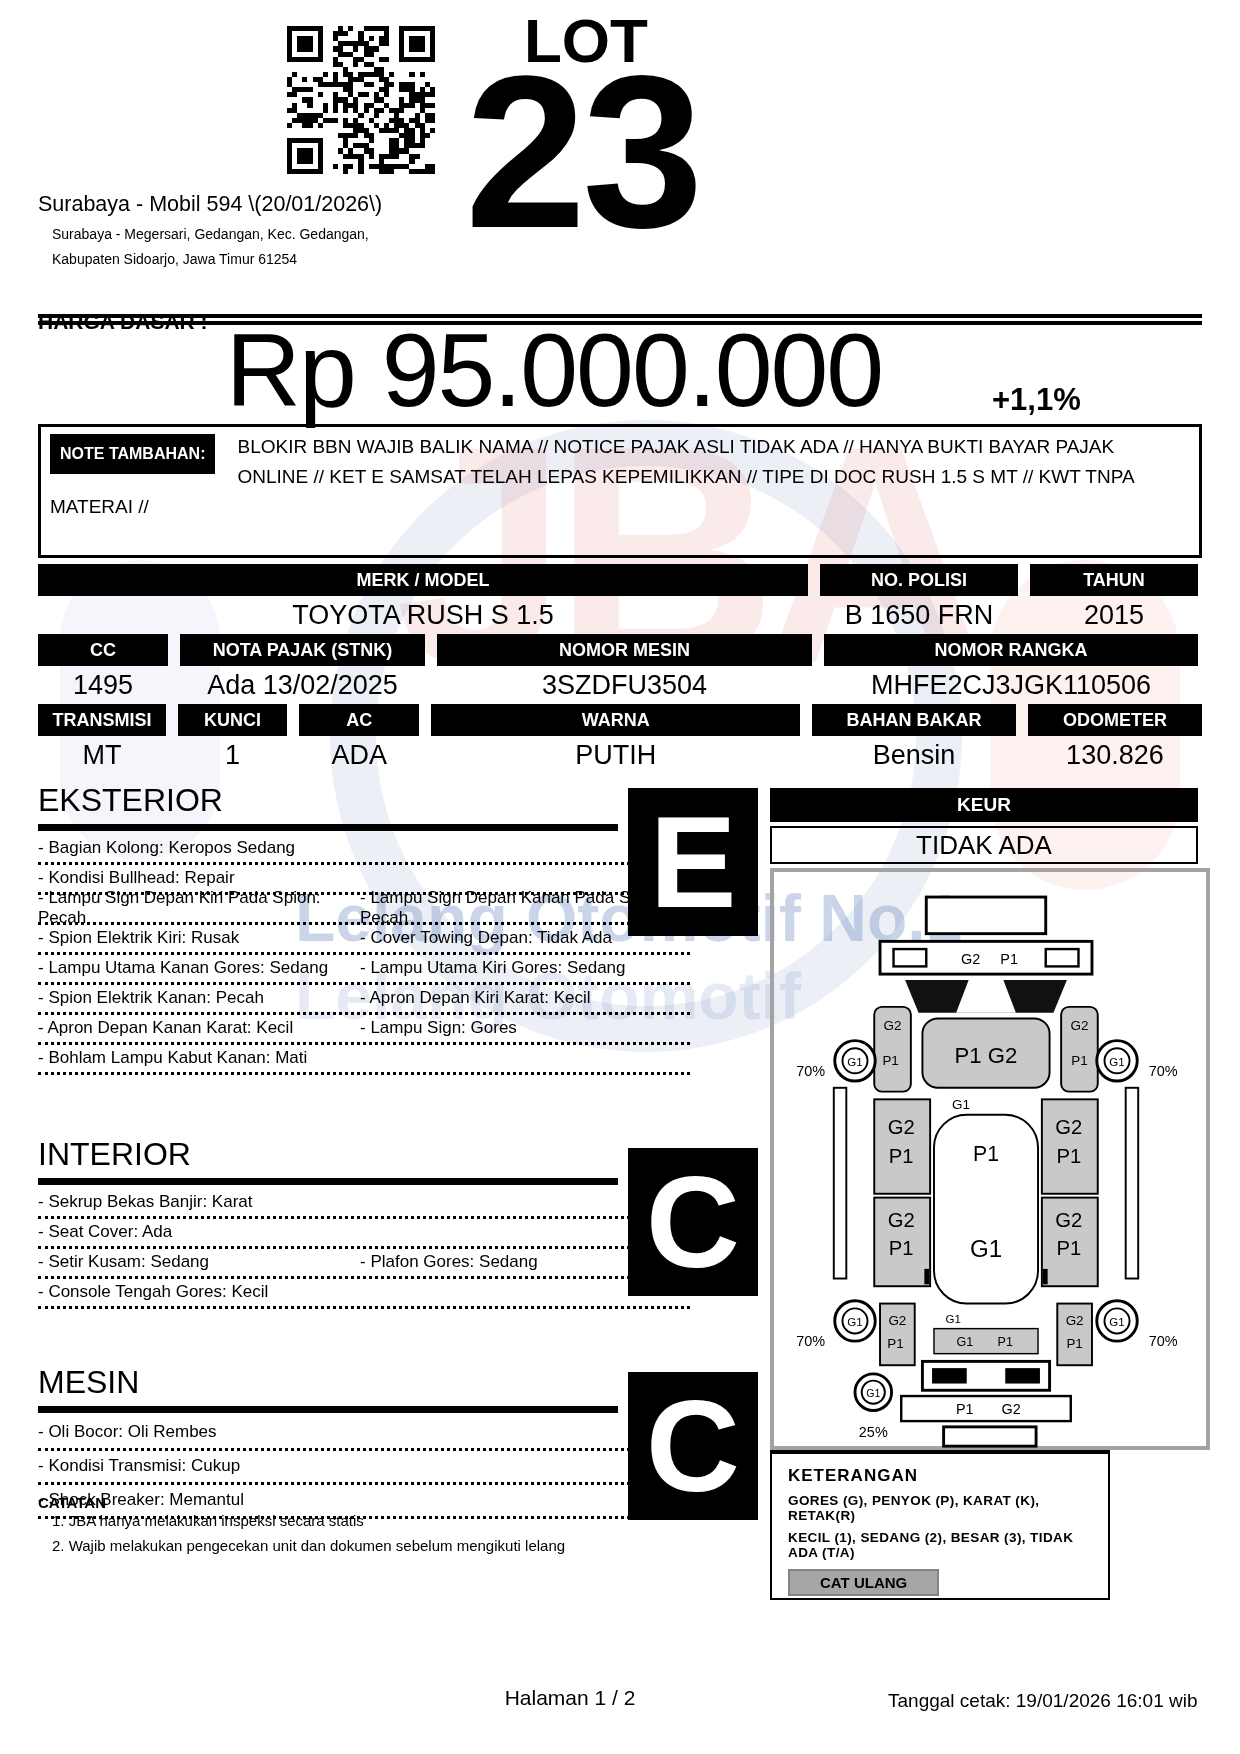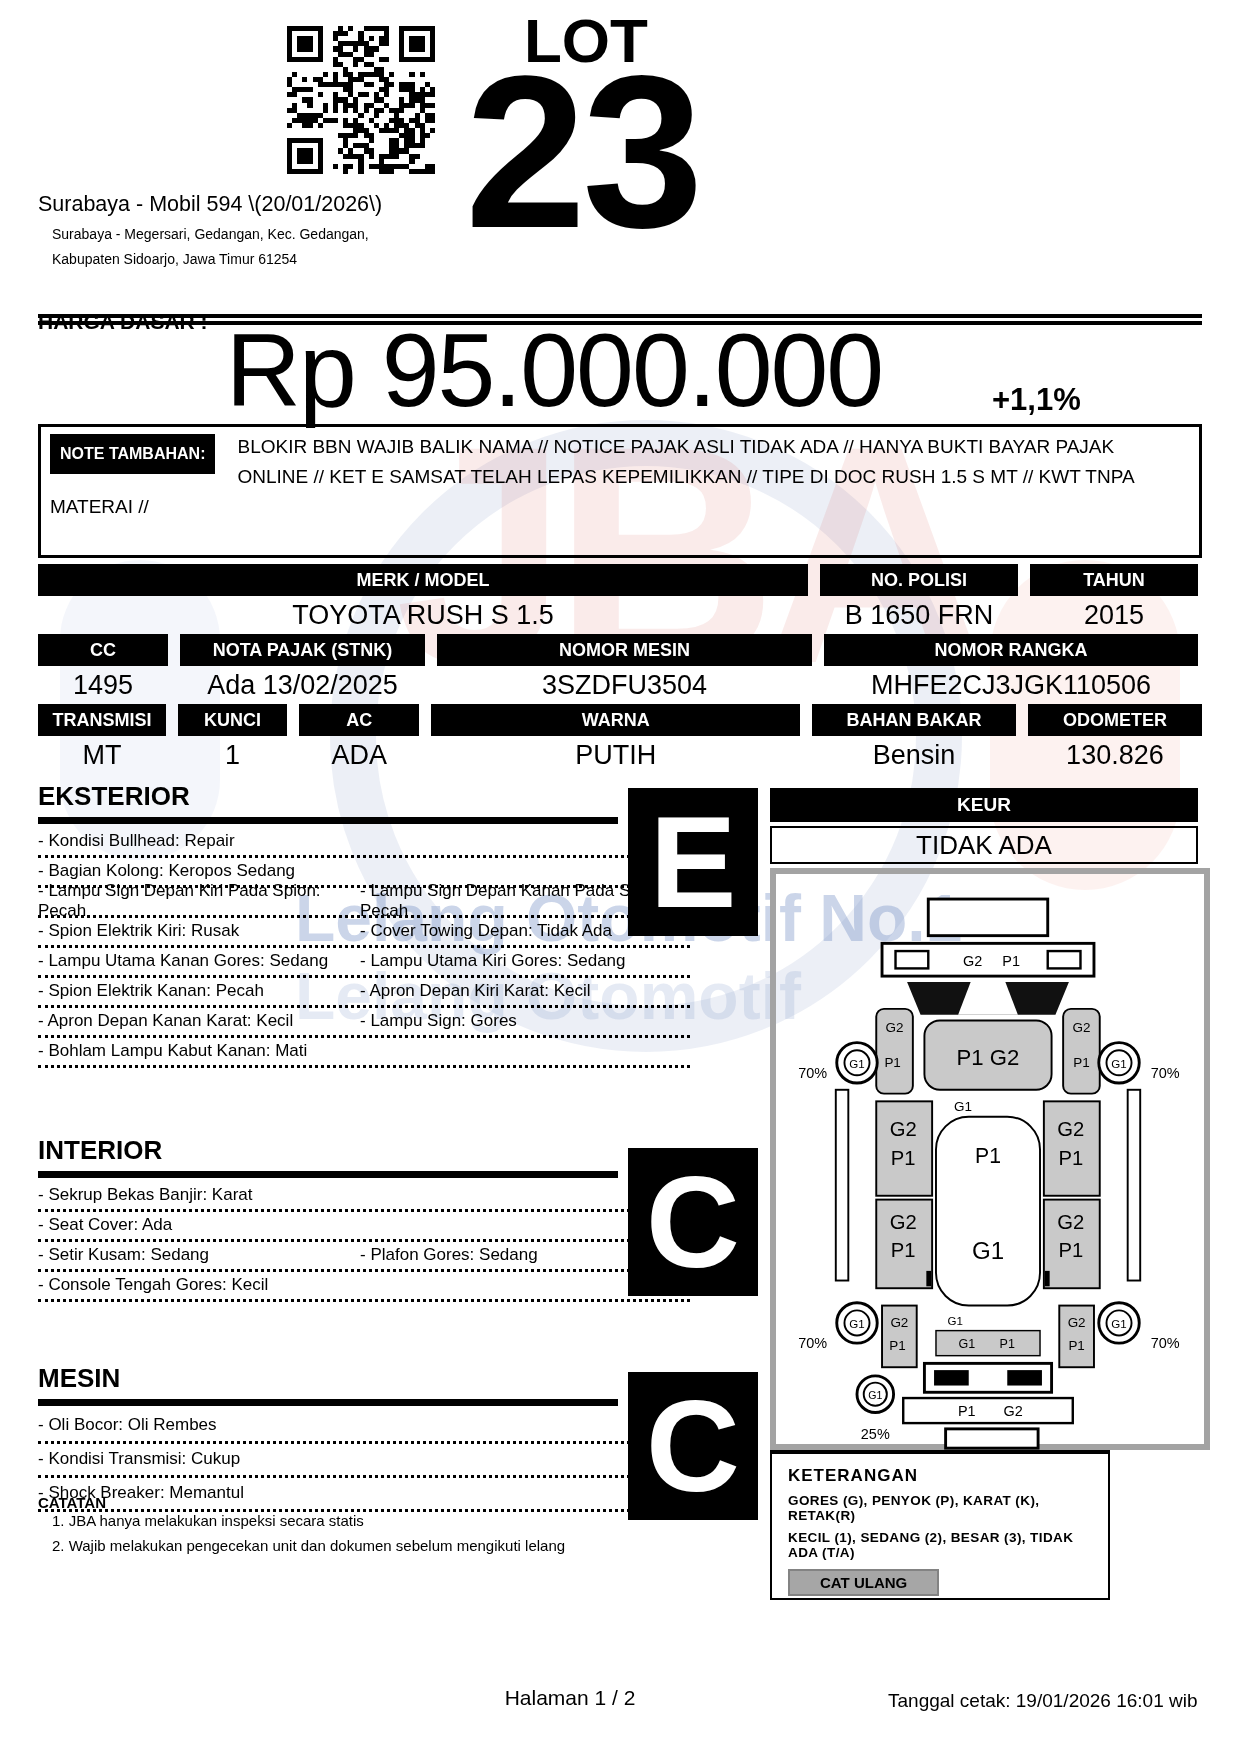--- a/index.html
+++ b/index.html
@@ -47,39 +47,39 @@
   .trow{display:flex;gap:12px;}
   .h-cell{background:#000;color:#fff;font-weight:bold;font-size:18px;height:32px;
           display:flex;align-items:center;justify-content:center;box-sizing:border-box;}
   .v-cell{height:38px;font-size:27px;display:flex;align-items:center;justify-content:center;}
   .c-merk{width:770px}.c-pol{width:198px}.c-thn{width:168px}
   .c-cc{width:130px}.c-nota{width:245px}.c-mes{width:375px}.c-rng{width:374px}
   .c-trn{width:130px}.c-kun{width:111px}.c-ac{width:122px}.c-wrn{width:375px}.c-bb{width:207px}.c-odo{width:177px}
 
   
   .section{position:absolute;left:38px;width:652px;}
-  .sec-title{font-size:26px;font-weight:bold;margin:0;line-height:1.15;}
+  .sec-title{font-size:32px;font-weight:normal;margin:0;line-height:1.15;}
   .sec-rule{width:580px;height:7px;background:#000;margin-top:5px;}
   .irows{margin-top:4px;}
   .irow{display:flex;align-items:center;height:27px;font-size:17px;
         border-bottom:3px dotted #000;}
   .irow .lft{width:322px;flex:0 0 322px;}
   .irow .rgt{flex:1;}
   .grade{position:absolute;left:628px;width:130px;height:148px;background:#000;color:#fff;
          display:flex;align-items:center;justify-content:center;font-size:130px;font-weight:bold;}
 
   .catatan-title{left:38px;top:1494px;font-size:15px;font-weight:bold;}
   .footnote{left:52px;font-size:15px;}
 
   
   .keur-bar{left:770px;top:788px;width:428px;height:34px;background:#000;color:#fff;
             font-size:19px;font-weight:bold;display:flex;align-items:center;justify-content:center;}
   .keur-val{left:770px;top:826px;width:428px;height:38px;box-sizing:border-box;border:2px solid #000;
             font-size:26px;display:flex;align-items:center;justify-content:center;}
-  .diagram-box{left:770px;top:868px;width:440px;height:582px;box-sizing:border-box;border:6px solid #a3a3a3;}
+  .diagram-box{left:770px;top:868px;width:440px;height:582px;box-sizing:border-box;border:4px solid #a3a3a3;}
   .keterangan{left:770px;top:1450px;width:340px;height:150px;box-sizing:border-box;
               border:2px solid #000;border-top:4px solid #000;padding:12px 16px;}
   .ket-title{font-size:17px;font-weight:bold;letter-spacing:1px;}
   .ket-line{font-size:13.5px;font-weight:bold;margin-top:7px;letter-spacing:0.4px;}
   .cat-btn{display:inline-block;margin-top:9px;background:#a6a6a6;border:2px solid #838383;
            padding:3px 30px;font-size:15px;font-weight:bold;}
 
   
   .page-num{left:455px;top:1686px;width:230px;text-align:center;font-size:21px;}
   .printed{left:888px;top:1690px;font-size:19px;}
@@ -174,25 +174,25 @@
       <div class="v-cell c-bb">Bensin</div>
       <div class="v-cell c-odo">130.826</div>
     </div>
   </div>
 
   <div class="section" style="top:782px;">
     <h2 class="sec-title">EKSTERIOR</h2>
     <div class="sec-rule"></div>
     <div class="irows">
       <div class="irow">
+          <span class="lft">- Bagian Kolong: Keropos Sedang</span>
+          <span class="rgt"></span>
+        </div>
+      <div class="irow">
           <span class="lft">- Kondisi Bullhead: Repair</span>
-          <span class="rgt"></span>
-        </div>
-      <div class="irow">
-          <span class="lft">- Bagian Kolong: Keropos Sedang</span>
           <span class="rgt"></span>
         </div>
       <div class="irow">
           <span class="lft">- Lampu Sign Depan Kiri Pada Spion: Pecah</span>
           <span class="rgt">- Lampu Sign Depan Kanan Pada Spion: Pecah</span>
         </div>
       <div class="irow">
           <span class="lft">- Spion Elektrik Kiri: Rusak</span>
           <span class="rgt">- Cover Towing Depan: Tidak Ada</span>
         </div>

